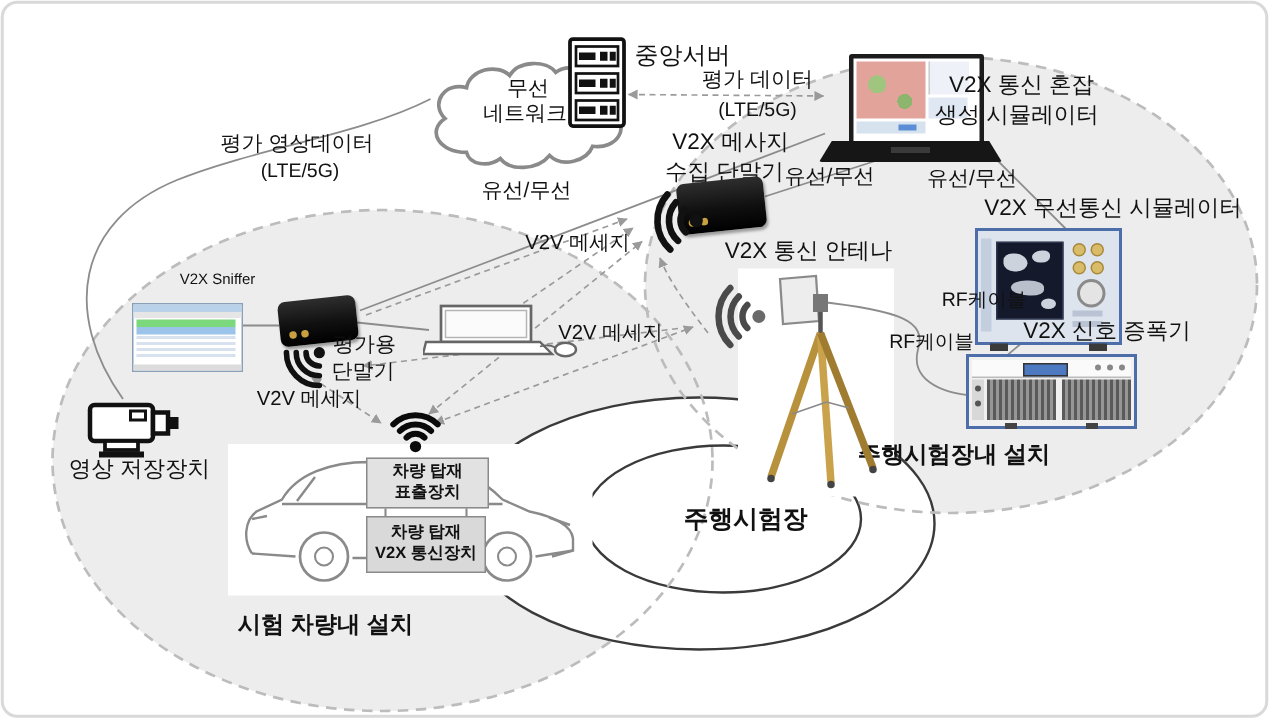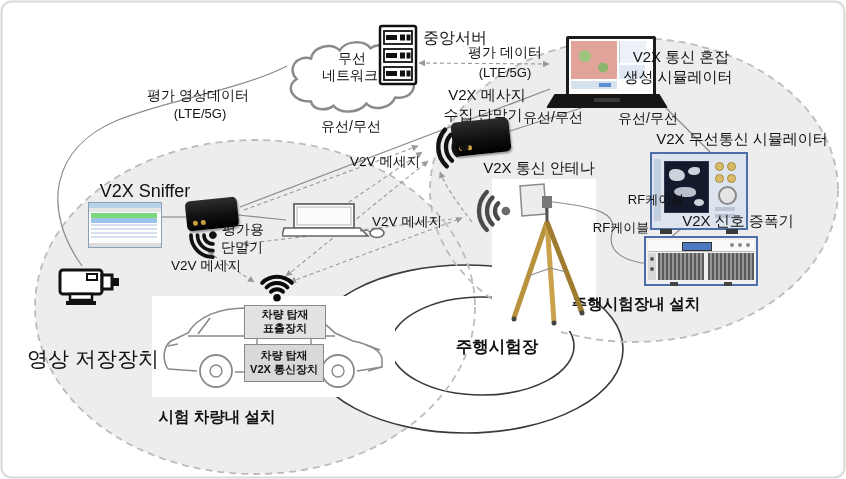--- a/index.html
+++ b/index.html
@@ -202,21 +202,21 @@
     <line x1="72" y1="92" x2="57" y2="88" stroke="#8a8a8a" stroke-width="1.2"></line>
     <circle cx="20" cy="139" r="2.5" fill="#444"></circle>
     <circle cx="60" cy="143" r="2.5" fill="#444"></circle>
     <circle cx="88" cy="133" r="2.5" fill="#444"></circle>
   </svg>
   <svg class="wifi" style="left:460px;top:184px;transform:rotate(-90deg);" width="54" height="54" viewBox="0 0 40 40">
     <path d="M14.3,28.3 A8,8 0 0 1 25.7,28.3 M10.1,24.1 A14,14 0 0 1 29.9,24.1 M5.9,19.9 A20,20 0 0 1 34.1,19.9" fill="none" stroke="#4a4a4a" stroke-width="3.2" stroke-linecap="round"></path>
     <circle cx="20" cy="34" r="3.2" fill="#6a6a6a"></circle>
   </svg>
 
-  <div class="lbl" style="left:145px;top:181px;font-size:18px;">V2X Sniffer</div>
+  <div class="lbl" style="left:145px;top:181px;font-size:10px;">V2X Sniffer</div>
   <div class="sniffer" style="left:88px;top:202px;width:72px;height:44px;">
     <div class="t"></div>
       <div class="tb"></div>
       <div class="g"></div>
       <div class="b"></div>
       <div class="r"></div>
       <div class="s"></div>
   </div>
 
   <div class="obu" style="left:186px;top:199px;width:52px;height:30px;transform:rotate(-6deg);">
@@ -245,21 +245,21 @@
   <div class="lbl" style="left:198px;top:88px;font-size:14px;">평가 영상데이터</div>
   <div class="lbl" style="left:200px;top:107px;font-size:13px;">(LTE/5G)</div>
   <svg class="comp" style="left:58px;top:264px;" width="64" height="44" viewBox="0 0 64 44">
     <rect x="2" y="6" width="42" height="24" rx="3" fill="#fff" stroke="#111" stroke-width="3"></rect>
     <rect x="29" y="10" width="10" height="6" fill="#fff" stroke="#111" stroke-width="2"></rect>
     <rect x="44" y="11" width="10" height="14" fill="#fff" stroke="#111" stroke-width="3"></rect>
     <rect x="54" y="14" width="7" height="8" fill="#111"></rect>
     <rect x="12" y="30" width="22" height="6" fill="#fff" stroke="#111" stroke-width="2.5"></rect>
     <rect x="8" y="37" width="30" height="4" fill="#111"></rect>
   </svg>
-  <div class="lbl" style="left:93px;top:305px;font-size:21px;margin-top:42px;">영상 저장장치</div>
+  <div class="lbl" style="left:93px;top:305px;font-size:15px;">영상 저장장치</div>
 
   <svg class="comp" style="left:152px;top:296px;" width="243" height="100" viewBox="0 0 243 100">
     <g stroke="#8a8a8a" stroke-width="1.6" fill="none">
       <path d="M16,73 C10,64 11,51 19,45 L36,37 C46,20 68,12 94,12 L134,14 C157,16 171,25 183,37 L201,45 C220,49 229,55 230,63 L230,71 L216,75"></path>
       <path d="M16,73 L45,75 M83,76 L167,76 M205,75 L230,71"></path>
       <path d="M36,40 L183,40"></path>
       <path d="M46,38 L58,22 M96,14 L96,39 M142,16 L148,39"></path>
       <path d="M16,50 L26,48 M214,49 L228,54"></path>
     </g>
     <circle cx="64" cy="75" r="16" fill="#fff" stroke="#8a8a8a" stroke-width="1.8"></circle>

